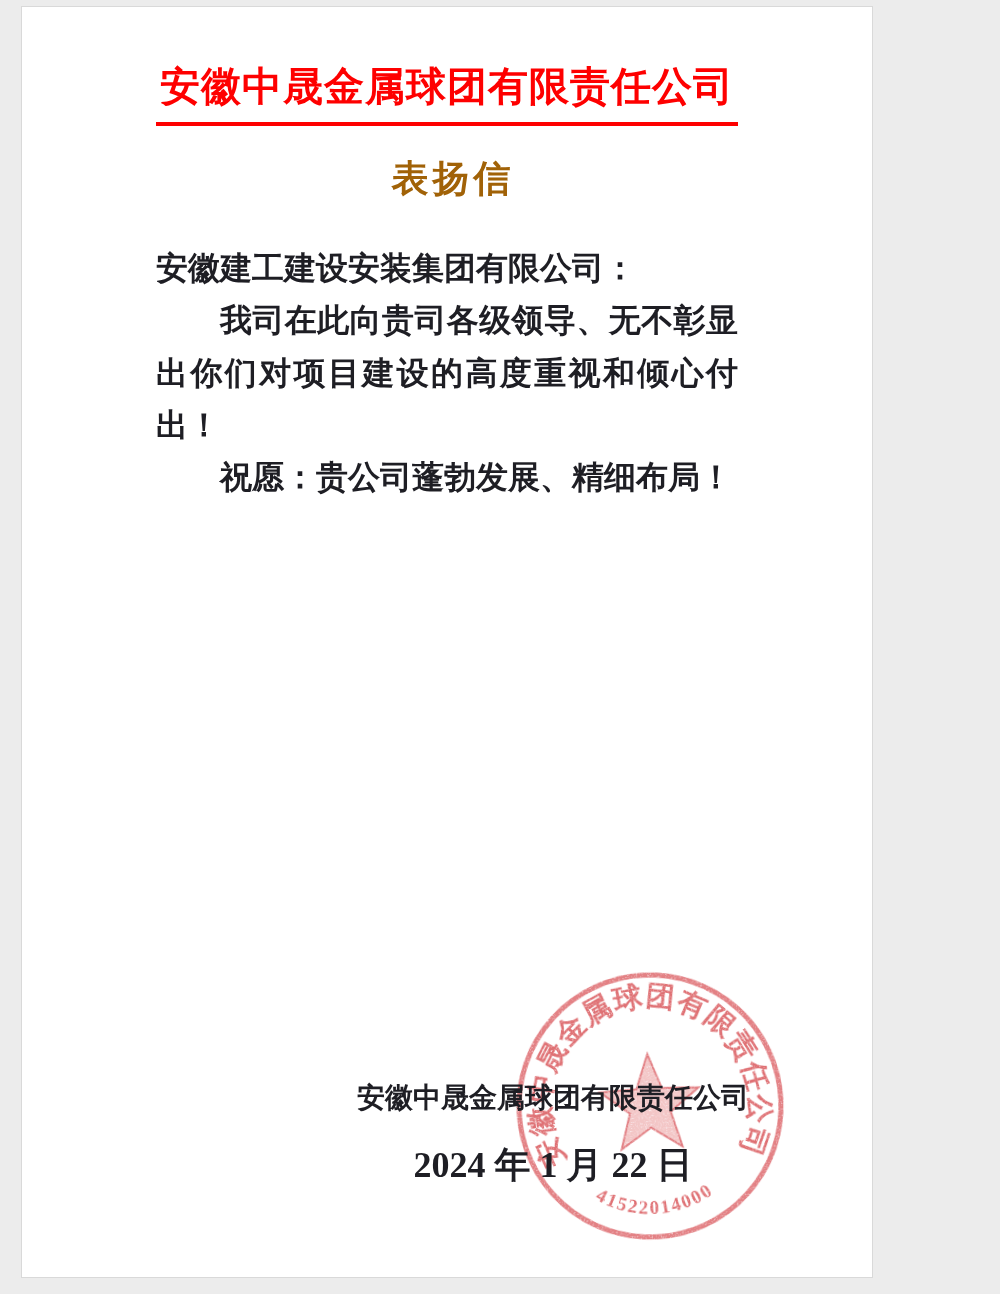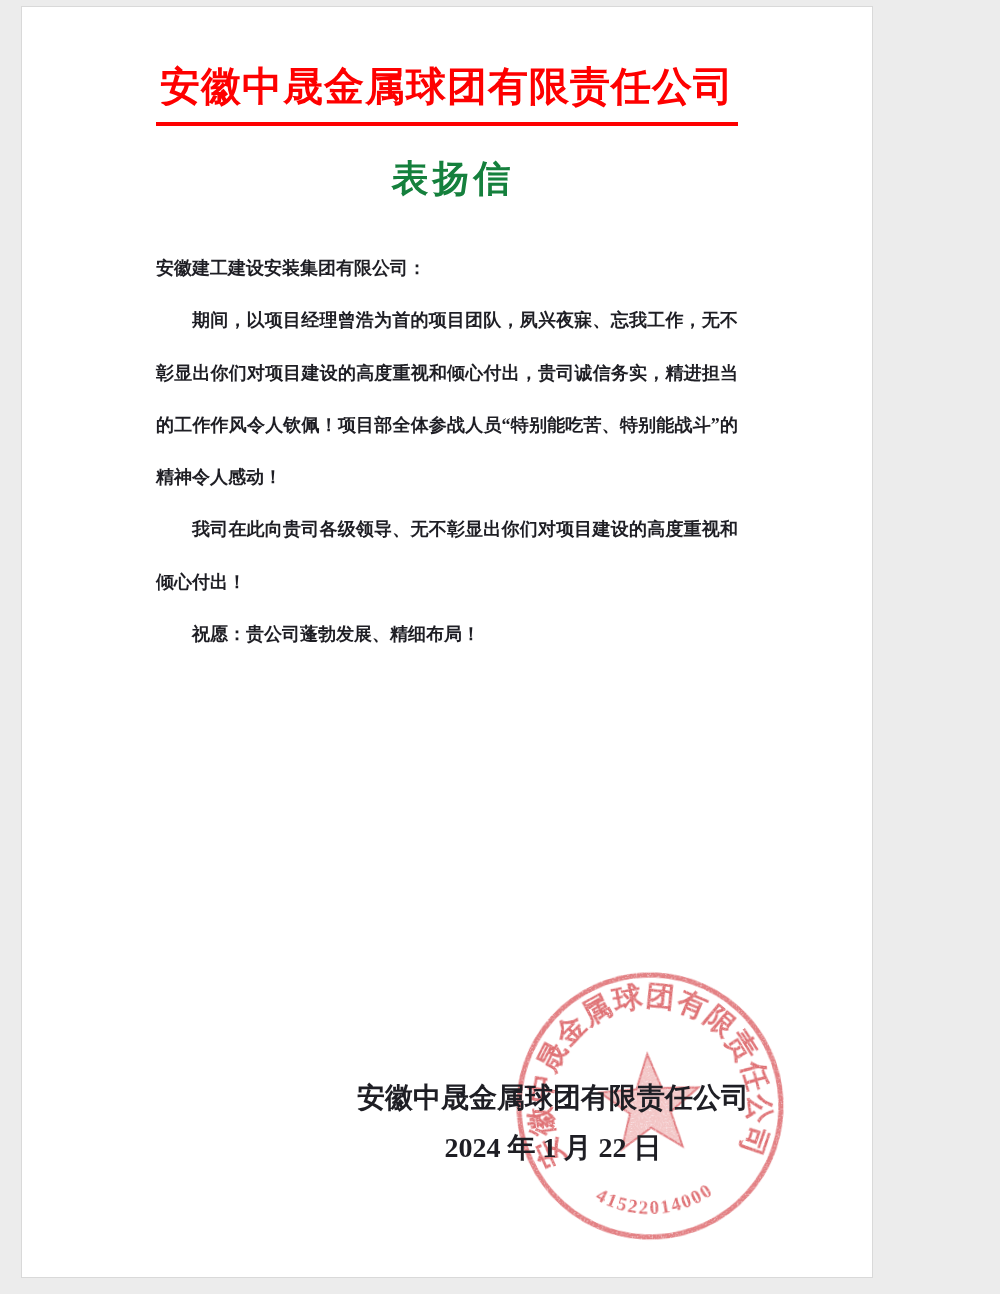--- a/index.html
+++ b/index.html
@@ -23,44 +23,44 @@
     font-size:40px; font-weight:bold;
     color:#fe0000;
     letter-spacing:1px;
     border-bottom:4px solid #fe0000;
     padding:0 4px 8px 4px;
     margin:0;
   }
   .letter-title {
     text-align:center;
     font-size:37px; font-weight:bold;
-    color:#15803d;
+    color:#a16207;
     letter-spacing:4px;
     margin:28px 0 0 0;
     padding-left:12px;
   }
   .body-text {
     margin:38px 134px 0 134px;
-    font-size:18px; font-weight:bold;
+    font-size:32px; font-weight:bold;
     color:#1e1e24;
     line-height:52.3px;
     text-align:justify;
   }
   .body-text p { margin:0; }
   .para { text-indent:2em; }
   .sig-block {
     position:absolute;
     right:123px; top:1072px;
     text-align:center;
     font-weight:bold;
     color:#1e1e24;
     z-index:2;
   }
   .sig-name { font-size:28px; }
-  .sig-date { font-size:28px; margin-top:12px; }
+  .sig-date { font-size:36px; margin-top:24px; }
   .seal {
     position:absolute;
     left:492px; top:963px;
     width:272px; height:272px;
     mix-blend-mode:multiply;
     transform:rotate(-3deg);
     z-index:1;
     pointer-events:none;
   }
   .seal text {
@@ -74,21 +74,20 @@
 <div class="page">
 
   <div class="title-wrap">
     <h1 class="company-title">安徽中晟金属球团有限责任公司</h1>
   </div>
 
   <h2 class="letter-title">表扬信</h2>
 
   <div class="body-text">
     <p class="salutation">安徽建工建设安装集团有限公司：</p>
-    <p class="para">期间，以项目经理曾浩为首的项目团队，夙兴夜寐、忘我工作，无不彰显出你们对项目建设的高度重视和倾心付出，贵司诚信务实，精进担当的工作作风令人钦佩！项目部全体参战人员“特别能吃苦、特别能战斗”的精神令人感动！</p>
     <p class="para">我司在此向贵司各级领导、无不彰显出你们对项目建设的高度重视和倾心付出！</p>
     <p class="para">祝愿：贵公司蓬勃发展、精细布局！</p>
   </div>
 
   <div class="sig-block">
     <div class="sig-name">安徽中晟金属球团有限责任公司</div>
     <div class="sig-date">2024 年 1 月 22 日</div>
   </div>
 
   <svg class="seal" viewBox="0 0 272 272">

